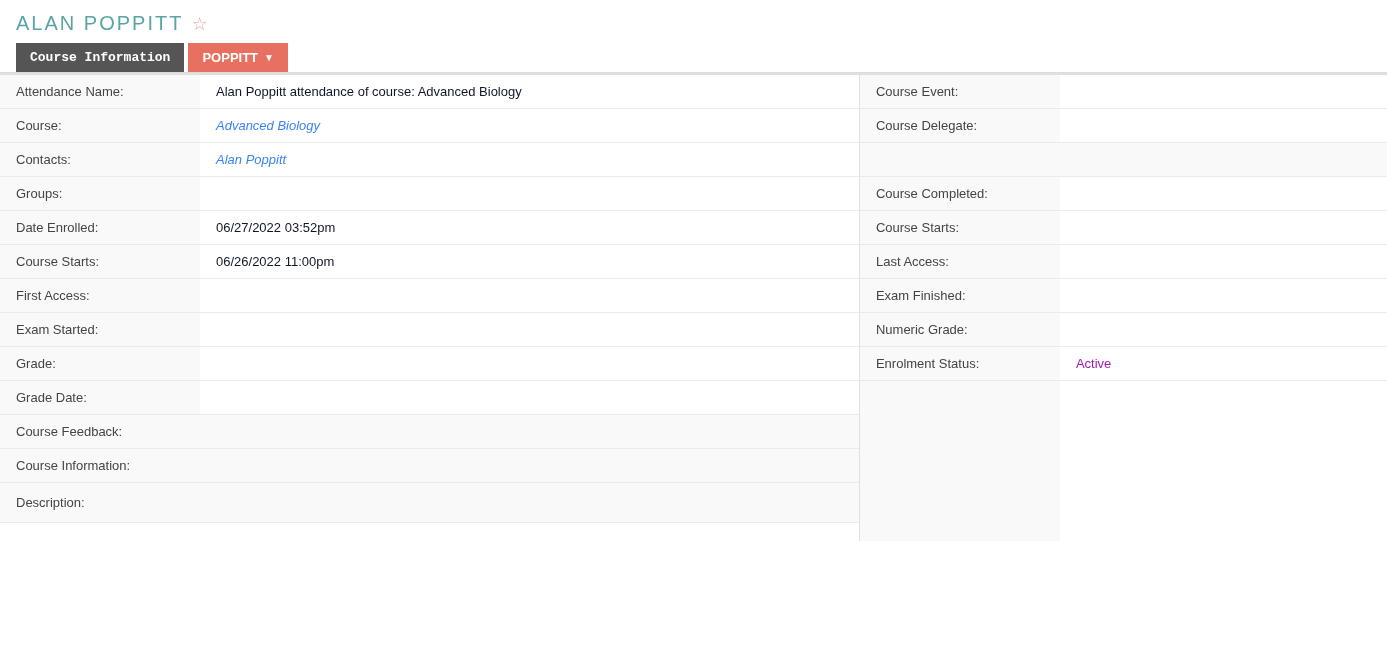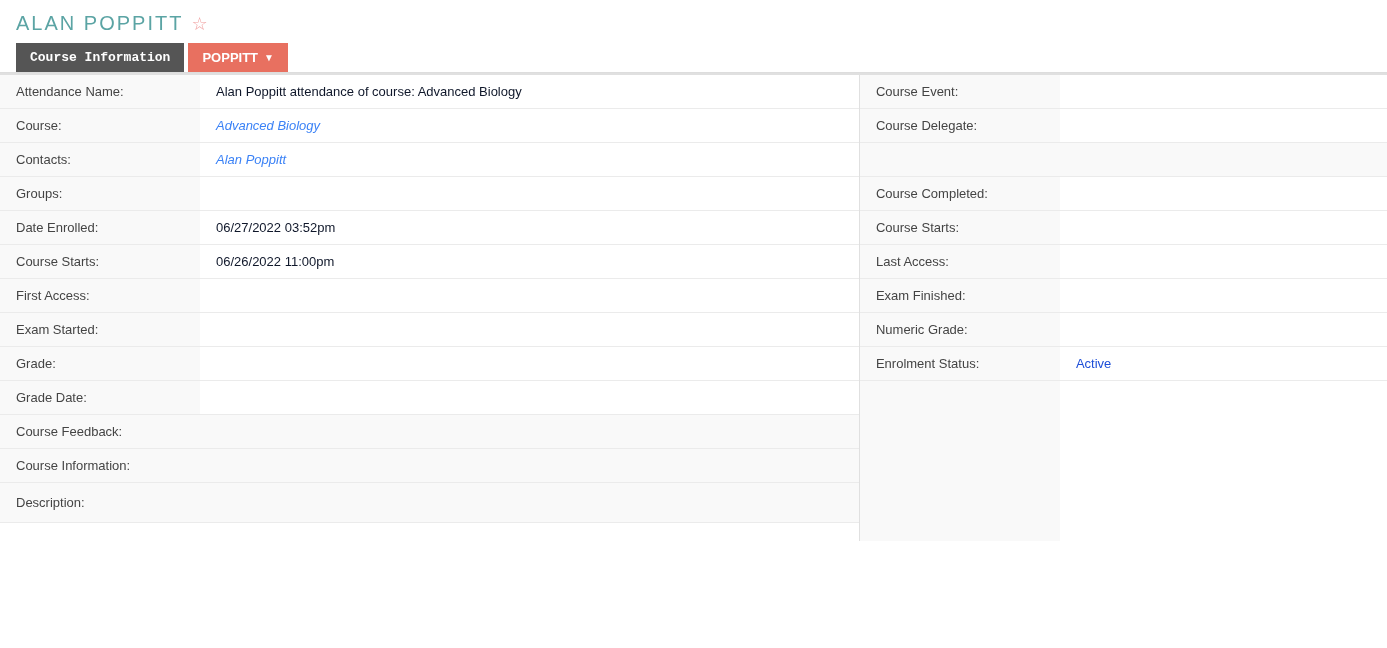--- a/index.html
+++ b/index.html
@@ -122,21 +122,21 @@
       background: #fff;
       color: #0f172a;
     }
 
     table.info-table .val.link-val {
       color: #3b82f6;
       font-style: italic;
     }
 
     table.info-table .val.active-val {
-      color: #1d4ed8;
+      color: #a21caf;
     }
 
     .two-col-layout {
       display: flex;
       width: 100%;
       border-top: 1px solid #e0e0e0;
     }
 
     .left-col {
       flex: 0 0 62%;

